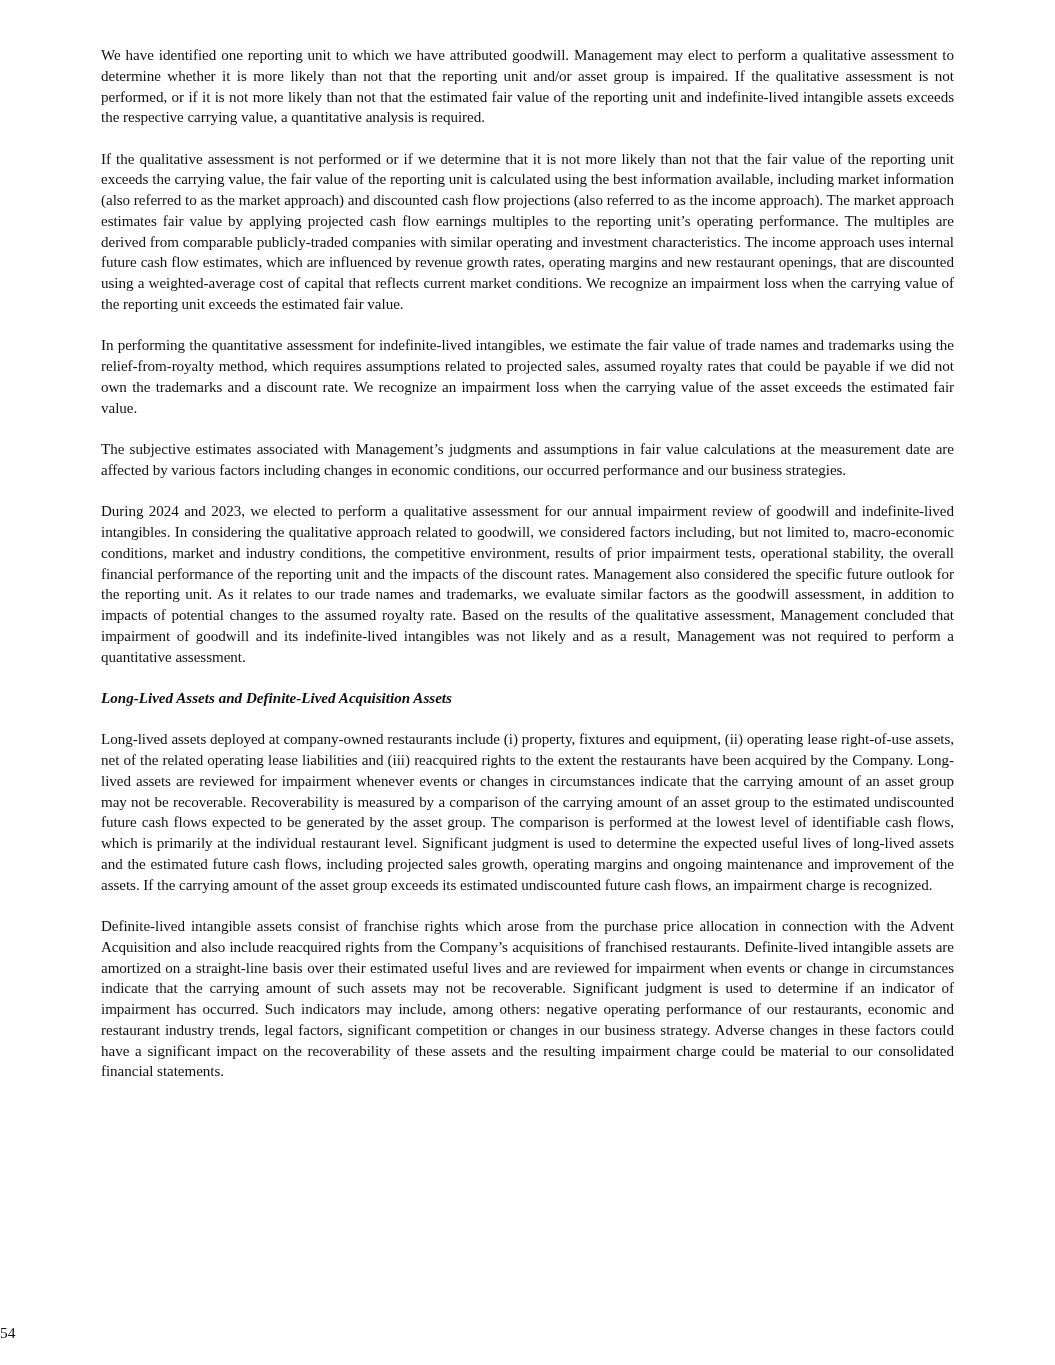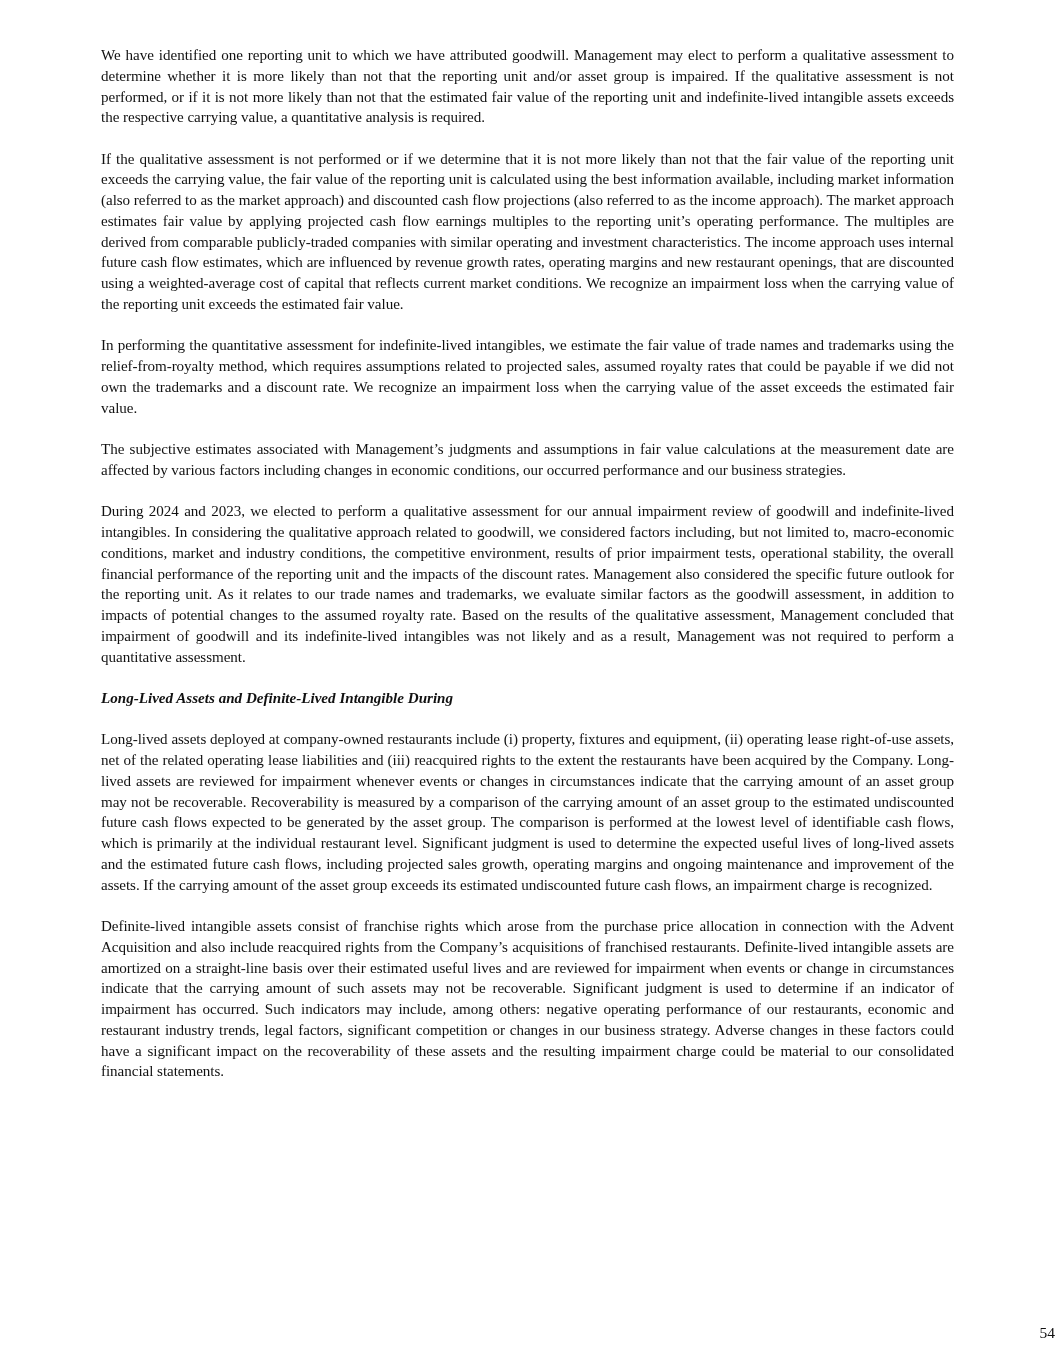--- a/index.html
+++ b/index.html
@@ -35,32 +35,32 @@
       font-size: 15.1px;
       line-height: 20.75px;
       font-weight: bold;
       font-style: italic;
     }
     .page-number {
       position: absolute;
       left: 0;
       right: 0;
       top: 1323px;
-      text-align: right;
+      text-align: left;
       font-size: 15.5px;
       line-height: 20px;
     }
   </style>
 </head>
 <body>
 
 <div class="page">
   <p>We have identified one reporting unit to which we have attributed goodwill. Management may elect to perform a qualitative assessment to determine whether it is more likely than not that the reporting unit and/or asset group is impaired. If the qualitative assessment is not performed, or if it is not more likely than not that the estimated fair value of the reporting unit and indefinite-lived intangible assets exceeds the respective carrying value, a quantitative analysis is required.</p>
   <p>If the qualitative assessment is not performed or if we determine that it is not more likely than not that the fair value of the reporting unit exceeds the carrying value, the fair value of the reporting unit is calculated using the best information available, including market information (also referred to as the market approach) and discounted cash flow projections (also referred to as the income approach). The market approach estimates fair value by applying projected cash flow earnings multiples to the reporting unit’s operating performance. The multiples are derived from comparable publicly-traded companies with similar operating and investment characteristics. The income approach uses internal future cash flow estimates, which are influenced by revenue growth rates, operating margins and new restaurant openings, that are discounted using a weighted-average cost of capital that reflects current market conditions. We recognize an impairment loss when the carrying value of the reporting unit exceeds the estimated fair value.</p>
   <p>In performing the quantitative assessment for indefinite-lived intangibles, we estimate the fair value of trade names and trademarks using the relief-from-royalty method, which requires assumptions related to projected sales, assumed royalty rates that could be payable if we did not own the trademarks and a discount rate. We recognize an impairment loss when the carrying value of the asset exceeds the estimated fair value.</p>
   <p>The subjective estimates associated with Management’s judgments and assumptions in fair value calculations at the measurement date are affected by various factors including changes in economic conditions, our occurred performance and our business strategies.</p>
   <p>During 2024 and 2023, we elected to perform a qualitative assessment for our annual impairment review of goodwill and indefinite-lived intangibles. In considering the qualitative approach related to goodwill, we considered factors including, but not limited to, macro-economic conditions, market and industry conditions, the competitive environment, results of prior impairment tests, operational stability, the overall financial performance of the reporting unit and the impacts of the discount rates. Management also considered the specific future outlook for the reporting unit. As it relates to our trade names and trademarks, we evaluate similar factors as the goodwill assessment, in addition to impacts of potential changes to the assumed royalty rate. Based on the results of the qualitative assessment, Management concluded that impairment of goodwill and its indefinite-lived intangibles was not likely and as a result, Management was not required to perform a quantitative assessment.</p>
-  <h3>Long-Lived Assets and Definite-Lived Intangible During</h3>
+  <h3>Long-Lived Assets and Definite-Lived Acquisition Assets</h3>
   <p>Long-lived assets deployed at company-owned restaurants include (i) property, fixtures and equipment, (ii) operating lease right-of-use assets, net of the related operating lease liabilities and (iii) reacquired rights to the extent the restaurants have been acquired by the Company. Long-lived assets are reviewed for impairment whenever events or changes in circumstances indicate that the carrying amount of an asset group may not be recoverable. Recoverability is measured by a comparison of the carrying amount of an asset group to the estimated undiscounted future cash flows expected to be generated by the asset group. The comparison is performed at the lowest level of identifiable cash flows, which is primarily at the individual restaurant level. Significant judgment is used to determine the expected useful lives of long-lived assets and the estimated future cash flows, including projected sales growth, operating margins and ongoing maintenance and improvement of the assets. If the carrying amount of the asset group exceeds its estimated undiscounted future cash flows, an impairment charge is recognized.</p>
   <p>Definite-lived intangible assets consist of franchise rights which arose from the purchase price allocation in connection with the Advent Acquisition and also include reacquired rights from the Company’s acquisitions of franchised restaurants. Definite-lived intangible assets are amortized on a straight-line basis over their estimated useful lives and are reviewed for impairment when events or change in circumstances indicate that the carrying amount of such assets may not be recoverable. Significant judgment is used to determine if an indicator of impairment has occurred. Such indicators may include, among others: negative operating performance of our restaurants, economic and restaurant industry trends, legal factors, significant competition or changes in our business strategy. Adverse changes in these factors could have a significant impact on the recoverability of these assets and the resulting impairment charge could be material to our consolidated financial statements.</p>
 </div>
 
 <div class="page-number">54</div>
 
 </body></html>

